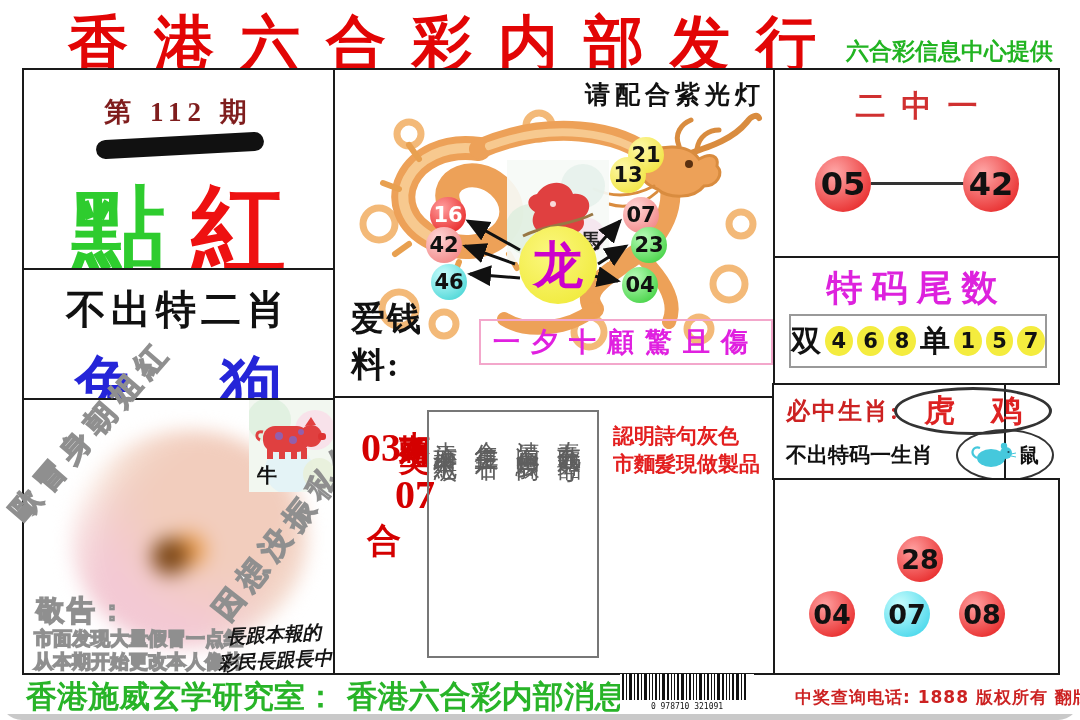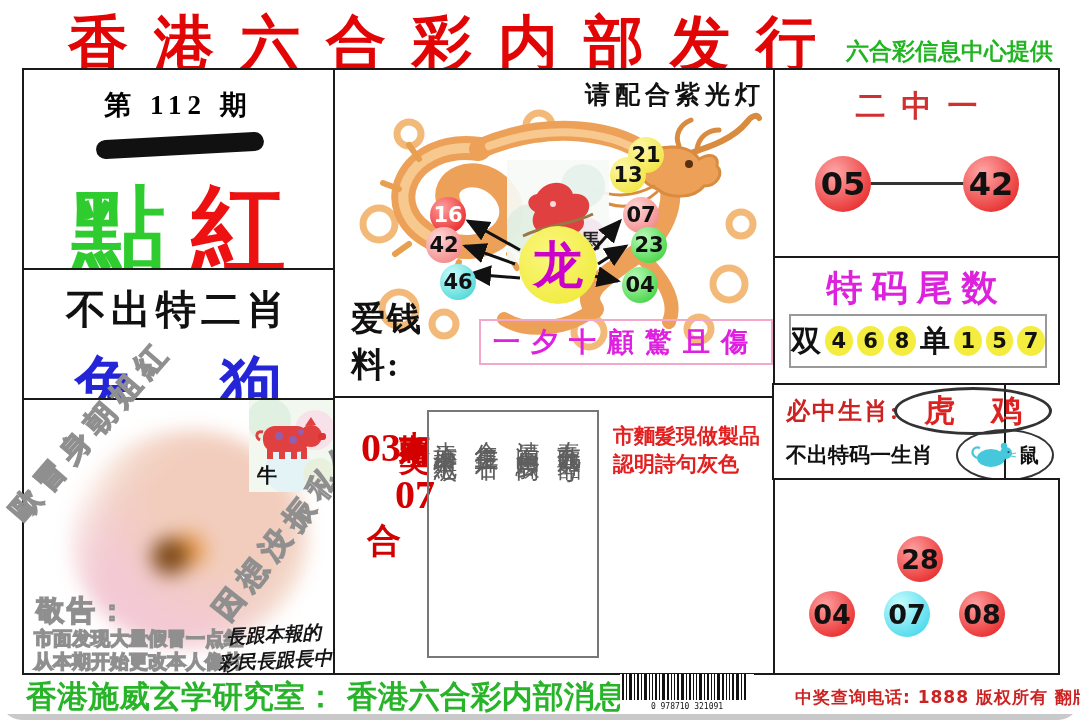--- a/index.html
+++ b/index.html
@@ -7,21 +7,21 @@
         font-family:"DejaVu Sans",sans-serif;border-radius:22px;}
   .serif{font-family:"Liberation Serif","DejaVu Serif",serif;}
   .box{position:absolute;border:2px solid #1a1a1a;background:#fff;box-sizing:border-box;}
 
   
   .main-title{position:absolute;left:68px;top:4px;width:770px;font-size:60px;font-weight:bold;
     color:#e20505;letter-spacing:26px;white-space:nowrap;font-family:"Liberation Serif","DejaVu Serif",serif;}
   .sub-title{position:absolute;left:846px;top:36px;font-size:23px;font-weight:bold;color:#22b422;white-space:nowrap;}
 
   
-  .issue{margin-top:17px;text-align:center;font-size:27px;font-weight:bold;color:#000000;letter-spacing:6px;}
+  .issue{margin-top:24px;text-align:center;font-size:27px;font-weight:bold;color:#7f1d1d;letter-spacing:6px;}
   .stroke-one{position:absolute;left:72px;top:66px;width:168px;height:19px;background:#111;
     border-radius:10px;transform:rotate(-3deg);}
   .dianhong{position:absolute;left:0;top:96px;width:100%;text-align:center;font-size:94px;font-weight:bold;}
   .dian{color:#2ecc2e;position:relative;display:inline-block;margin-right:26px;}
   .dian-dot{position:absolute;left:8px;bottom:12px;width:14px;height:12px;background:#e81111;border-radius:50%;}
   .hong{color:#ee1111;}
   .nospecial{margin-top:12px;text-align:center;font-size:40px;font-weight:bold;color:#111;letter-spacing:5px;}
   .rabbitdog{margin-top:6px;text-align:center;font-size:62px;font-weight:bold;color:#2525d8;letter-spacing:34px;text-indent:34px;}
 
   
@@ -226,21 +226,21 @@
     </svg>
 
     <div class="long-circle">
       <span class="long-char serif">龙</span>
     </div>
 
     <div class="ball ball-yellow" style="left:293px;top:67px;">21</div>
     <div class="ball ball-yellow" style="left:275px;top:87px;">13</div>
     <div class="ball ball-red white-text" style="left:95px;top:127px;">16</div>
     <div class="ball ball-pink" style="left:91px;top:157px;">42</div>
-    <div class="ball ball-cyan" style="left:96px;top:194px;margin-left:9px;">46</div>
+    <div class="ball ball-cyan" style="left:96px;top:194px;">46</div>
     <div class="ball ball-pink" style="left:288px;top:127px;">07</div>
     <div class="ball ball-green" style="left:296px;top:157px;">23</div>
     <div class="ball ball-green" style="left:287px;top:197px;">04</div>
 
     <div class="money-row">
       <span class="money-label serif">爱钱料:</span>
       <span class="money-box serif">一夕十顧驚且傷</span>
     </div>
   </div>
 
@@ -251,22 +251,22 @@
       <div class="prize-n2">07</div>
       <div class="prize-suffix">合</div>
     </div>
     <div class="poem-box serif">
       <div>奏九歌而舞韶兮</div>
       <div>清晨合圍步驟同</div>
       <div>今年復拜二千石</div>
       <div>赤旃檀塔六七級</div>
     </div>
     <div class="fake-warning">
+      <div>認明詩句灰色</div>
       <div>市麵髮現做製品</div>
-      <div>認明詩句灰色</div>
     </div>
   </div>
 
   <div class="box" style="left:773px;top:68px;width:287px;height:190px;">
     <div class="two-title serif">二中一</div>
     <div class="bigball" style="left:40px;top:86px;">05</div>
     <div class="connector"></div>
     <div class="bigball" style="left:188px;top:86px;">42</div>
   </div>
 

